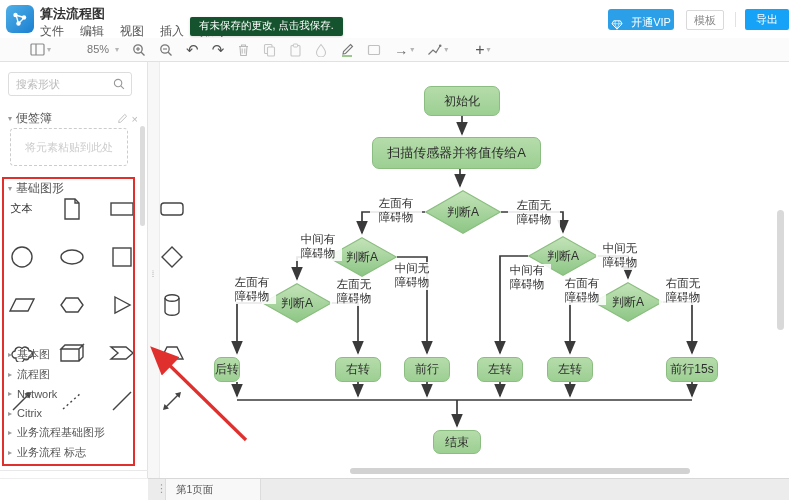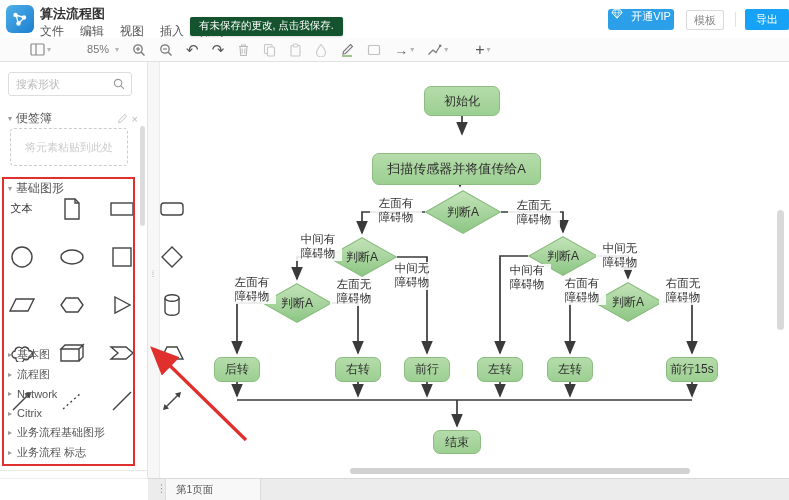--- a/index.html
+++ b/index.html
@@ -9,21 +9,21 @@
   
   .header { position:absolute; left:0; top:0; width:789px; height:38px; background:#fff; z-index:20; }
   .logo { position:absolute; left:6px; top:5px; width:28px; height:28px; border-radius:6px;
           background:linear-gradient(135deg,#4fb0e8,#1b7fd0); display:flex; align-items:center; justify-content:center; }
   .doc-title { position:absolute; left:40px; top:5px; font-size:13px; font-weight:bold; color:#333;font-family:Liberation Mono, monospace; }
   .menubar { position:absolute; left:40px; top:23px; display:flex; gap:16px; }
   .menubar span { font-size:12px; color:#555; cursor:pointer; }
   .toast { position:absolute; left:190px; top:17px; background:#14532d; color:#fff; font-size:10.5px;
            padding:2px 9px 3px; border-radius:2px; box-shadow:0 1px 3px rgba(0,0,0,.15); }
   .btn-vip { position:absolute; left:608px; top:9px; width:66px; height:21px; background:#2ba0e8; border-radius:3px;
-             color:#fff; font-size:11px; display:flex; align-items:flex-start; justify-content:center; gap:8px; cursor:pointer; }
+             color:#fff; font-size:11px; display:flex; align-items:flex-end; justify-content:center; gap:8px; cursor:pointer; }
   .btn-template { position:absolute; left:686px; top:10px; width:38px; height:20px; background:#fff; border:1px solid #d9d9d9;
              border-radius:2px; color:#888; font-size:11px; display:flex; align-items:center; justify-content:center; cursor:pointer; }
   .hdr-divider { position:absolute; left:735px; top:12px; width:1px; height:15px; background:#e2e2e2; }
   .btn-export { position:absolute; left:745px; top:9px; width:44px; height:21px; background:#16a2f6; border-radius:2px;
              color:#fff; font-size:11px; display:flex; align-items:center; justify-content:center; cursor:pointer; }
 
   
   .toolbar { position:absolute; left:0; top:38px; width:789px; height:24px; background:#fbfbfb;
              border-bottom:1px solid #e1e1e1; display:flex; align-items:center; padding-left:30px; gap:13px; z-index:20; }
   .tool { display:flex; align-items:center; gap:2px; color:#777; font-size:13px; cursor:pointer; line-height:1; }
@@ -415,21 +415,21 @@
       <path d="M570,382 L570,396" marker-end="url(#ah)"></path>
       <path d="M692,382 L692,396" marker-end="url(#ah)"></path>
       <path d="M237,400 L692,400"></path>
       <path d="M457,400 L457,426" marker-end="url(#ah)"></path>
     </g>
   </svg>
 
   <div class="node proc" style="left:424px;top:86px;width:76px;height:30px;">
     <span>初始化</span>
   </div>
-  <div class="node proc" style="left:372px;top:137px;width:169px;height:32px;font-size:13px;margin-top:16px;">
+  <div class="node proc" style="left:372px;top:137px;width:169px;height:32px;font-size:13px;">
     <span>扫描传感器并将值传给A</span>
   </div>
 
   <div class="node dia" style="left:425px;top:190px;width:76px;height:44px;">
     <svg viewBox="0 0 100 58" preserveAspectRatio="none">
       <defs>
           <linearGradient id="gd1" x1="0" y1="0" x2="0" y2="1">
             <stop offset="0" stop-color="#c4e3b9"></stop>
             <stop offset="1" stop-color="#8cc684"></stop>
           </linearGradient>
@@ -480,21 +480,21 @@
           <linearGradient id="gd5" x1="0" y1="0" x2="0" y2="1">
             <stop offset="0" stop-color="#c4e3b9"></stop>
             <stop offset="1" stop-color="#8cc684"></stop>
           </linearGradient>
         </defs>
       <polygon points="50,1 99,29 50,57 1,29" fill="url(#gd5)" stroke="#8abd7f" stroke-width="1.5"></polygon>
     </svg>
     <span class="dlbl">判断A</span>
   </div>
 
-  <div class="node proc" style="left:214px;top:357px;width:46px;height:25px;text-align:center;">
+  <div class="node proc" style="left:214px;top:357px;width:26px;height:25px;text-align:center;">
     <span>后转</span>
   </div>
   <div class="node proc" style="left:335px;top:357px;width:46px;height:25px;">
     <span>右转</span>
   </div>
   <div class="node proc" style="left:404px;top:357px;width:46px;height:25px;">
     <span>前行</span>
   </div>
   <div class="node proc" style="left:477px;top:357px;width:46px;height:25px;">
     <span>左转</span>

